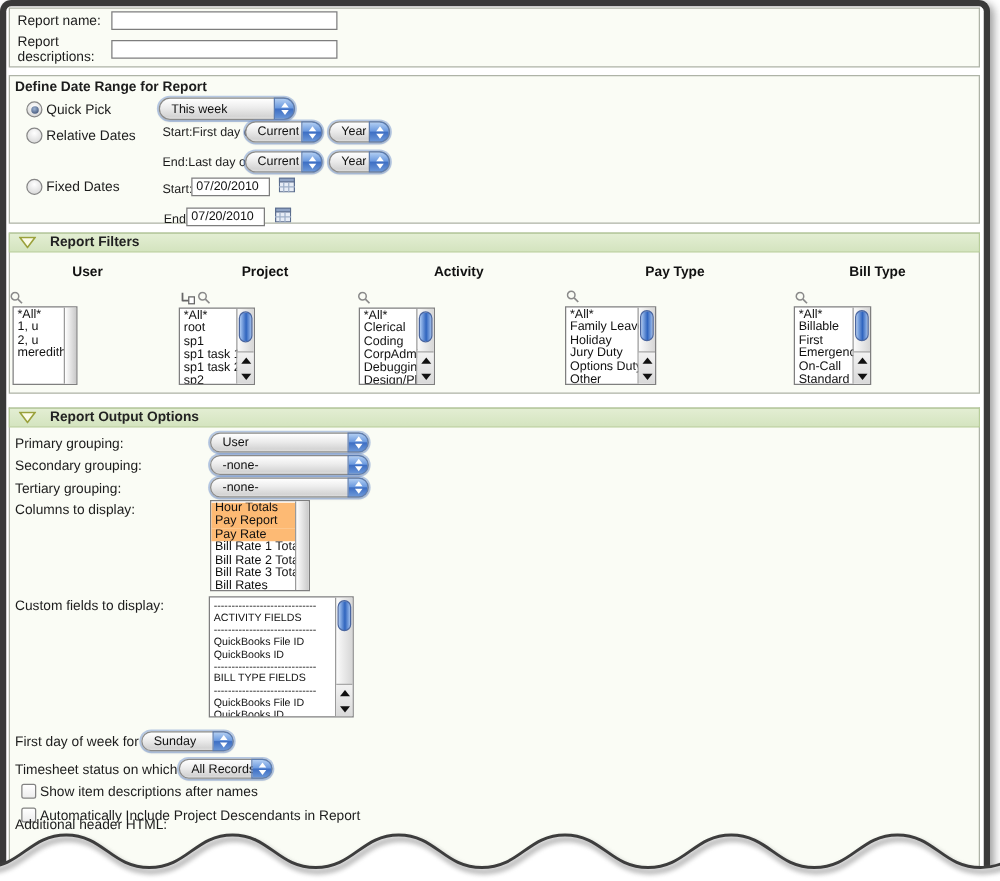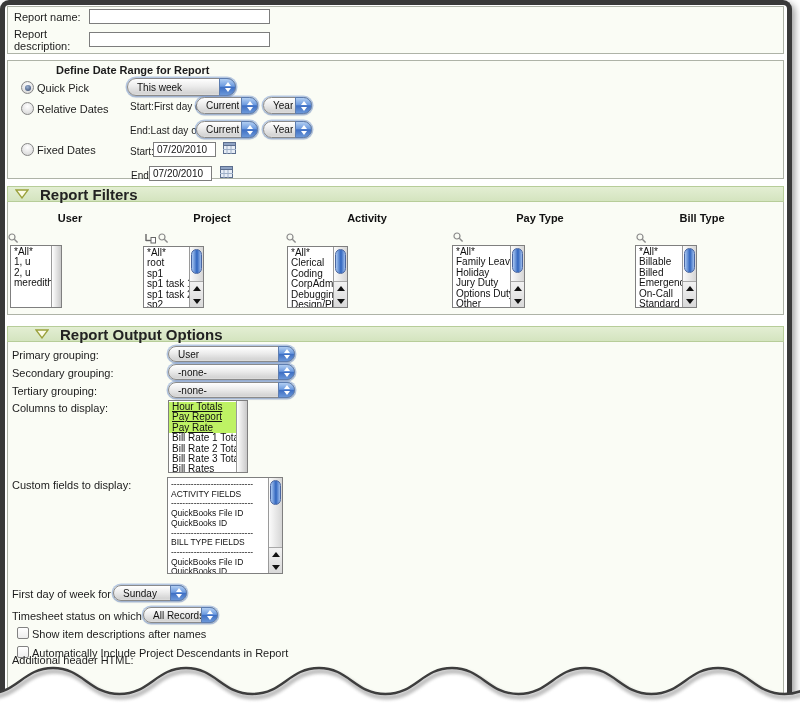--- a/index.html
+++ b/index.html
@@ -1,34 +1,34 @@
 <!DOCTYPE html>
 <html><head>
 <meta charset="utf-8">
 <style>
   html,body{margin:0;padding:0;background:#fff;}
   .sheet{position:relative;width:800px;height:705px;font-family:"Liberation Sans","DejaVu Sans",sans-serif;overflow:hidden;}
   .frame{position:absolute;left:0;top:0;width:782px;height:700px;border:5px solid #393939;border-bottom:none;border-radius:9px 9px 0 0;box-shadow:3px 3px 7px rgba(40,40,40,.45);background:#fff;}
   .box{position:absolute;background:#fafcf5;border:1px solid #aeb3a7;box-sizing:border-box;}
   .bar{position:absolute;height:16px;background:linear-gradient(#e3eed3,#d4e4bf);border:1px solid #b7cd99;box-sizing:border-box;display:flex;align-items:center;}
-  .bar .t{font-size:15px;font-weight:bold;color:#222;margin-left:11px;}
+  .bar .t{font-size:11px;font-weight:bold;color:#222;margin-left:11px;}
   .lbl{position:absolute;font-size:11px;color:#1c1c1c;white-space:nowrap;}
   .b{font-weight:bold;}
   .wrap{white-space:normal;}
   .txt{position:absolute;border:1px solid #7d7d7d;background:#fff;font:10px/12px "Liberation Sans",sans-serif;color:#111;padding:1px 3px;box-sizing:border-box;height:15px;}
   .colh{position:absolute;top:212px;font-weight:bold;font-size:11px;color:#111;text-align:center;width:80px;}
   .aqua{position:absolute;box-sizing:border-box;border:1px solid #8a8a8a;border-radius:9px;background:linear-gradient(#ffffff,#ececec 45%,#d4d4d4 88%,#dedede);box-shadow:0 0 0 1.5px rgba(115,150,210,.5),0 1px 2px rgba(0,0,0,.22);display:flex;align-items:center;font-size:10px;color:#111;padding-left:9px;}
   .aqua .v{white-space:nowrap;overflow:hidden;}
   .aqua .cap{position:absolute;right:-1px;top:-1px;bottom:-1px;width:17px;border-radius:0 9px 9px 0;background:linear-gradient(#b2cef2,#6d9be0 45%,#3e6fc4 52%,#6b97d8);border:1px solid #5d7db0;display:flex;flex-direction:column;align-items:center;justify-content:center;gap:2px;box-sizing:border-box;}
   .tu{width:0;height:0;border-left:3px solid transparent;border-right:3px solid transparent;border-bottom:4px solid #fff;}
   .td{width:0;height:0;border-left:3px solid transparent;border-right:3px solid transparent;border-top:4px solid #fff;}
   .lb{position:absolute;box-sizing:border-box;border:1px solid #7f7f7f;background:#fff;overflow:hidden;font-size:10px;color:#111;}
   .opts{position:absolute;left:0;top:1px;bottom:0;overflow:hidden;}
   .opt{padding:0 3px;line-height:10.4px;white-space:nowrap;}
-  .opt.sel{background:#bef264;text-decoration:underline;}
+  .opt.sel{background:#fdba74;}
   .sb{position:absolute;right:0;top:0;bottom:0;width:13px;border-left:1px solid #9a9a9a;background:linear-gradient(90deg,#fbfbfb,#d6d6d6);}
   .sb .thumb{position:absolute;left:1px;right:1px;top:2px;height:25px;border-radius:6px;background:linear-gradient(90deg,#aac8f2,#2f64be 55%,#9cbcec);border:1px solid #4a66a0;box-sizing:border-box;}
   .sb .btns{position:absolute;left:0;right:0;bottom:0;height:25px;border-top:1px solid #a8a8a8;background:linear-gradient(#f2f2f2,#d9d9d9);}
   .sbu,.sbd{position:absolute;left:0;right:0;height:12px;display:flex;align-items:center;justify-content:center;}
   .sbu{top:0;} .sbd{bottom:0;}
   .sbu::after{content:"";width:0;height:0;border-left:4px solid transparent;border-right:4px solid transparent;border-bottom:5px solid #111;}
   .sbd::after{content:"";width:0;height:0;border-left:4px solid transparent;border-right:4px solid transparent;border-top:5px solid #111;}
   .track{position:absolute;right:0;top:0;bottom:0;border-left:1px solid #9a9a9a;background:linear-gradient(90deg,#ffffff,#c9c9c9);}
   .radio{position:absolute;width:11px;height:11px;border-radius:50%;border:1px solid #868686;background:radial-gradient(circle at 50% 32%,#ffffff,#d2d2d2);box-sizing:content-box;}
   .radio.on::after{content:"";position:absolute;left:2.5px;top:2.5px;width:6px;height:6px;border-radius:50%;background:radial-gradient(circle at 42% 35%,#9db4d4,#2f4064);}
@@ -41,25 +41,25 @@
 </style>
 </head>
 <body>
 
 <div class="sheet">
   <div class="frame"></div>
 
   <div class="box" style="left:7px;top:6px;width:777px;height:48px;"></div>
   <div class="lbl" style="left:14px;top:11px;">Report name:</div>
   <input class="txt" style="left: 89px; top: 9px; width: 181px;">
-  <div class="lbl wrap" style="left:14px;top:28px;width:64px;white-space:normal;line-height:12px;">Report description:</div>
+  <div class="lbl wrap" style="left:14px;top:28px;width:64px;white-space:normal;line-height:12px;">Report descriptions:</div>
   <input class="txt" style="left: 89px; top: 32px; width: 181px;">
 
   <div class="box" style="left:7px;top:60px;width:777px;height:119px;"></div>
-  <div class="lbl b" style="left:12px;top:64px;margin-left:44px;">Define Date Range for Report</div>
+  <div class="lbl b" style="left:12px;top:64px;">Define Date Range for Report</div>
 
   <div class="radio on" style="left:21px;top:81px;"></div>
   <div class="lbl" style="left:37px;top:82px;">Quick Pick</div>
   <div class="aqua" style="left:127px;top:78px;width:109px;height:18px;">
     <span class="v">This week</span>
     <span class="cap">
         <span class="tu"></span>
         <span class="td"></span>
       </span>
   </div>
@@ -219,36 +219,36 @@
           <div class="sbu"></div>
           <div class="sbd"></div>
         </div>
     </div>
   </div>
 
   <div class="lb" style="left:635px;top:245px;width:62px;height:63px;">
     <div class="opts" style="right:13px;">
       <div class="opt">*All*</div>
       <div class="opt">Billable</div>
-      <div class="opt">Billed</div>
+      <div class="opt">First</div>
       <div class="opt">Emergency</div>
       <div class="opt">On-Call</div>
       <div class="opt">Standard</div>
     </div>
     <div class="sb">
       <div class="thumb"></div>
       <div class="btns">
           <div class="sbu"></div>
           <div class="sbd"></div>
         </div>
     </div>
   </div>
 
   <div class="box" style="left:7px;top:326px;width:777px;height:379px;border-bottom:none;"></div>
-  <div class="bar" style="left:7px;top:326px;width:777px;padding-left:20px;">
+  <div class="bar" style="left:7px;top:326px;width:777px;">
     <svg width="14" height="10" style="margin-left:7px;">
       <polygon points="1,1 13,1 7,9" fill="#fbfbe7" stroke="#9aa13c" stroke-width="1.3"></polygon>
     </svg>
     <span class="t">Report Output Options</span>
   </div>
 
   <div class="lbl" style="left:12px;top:349px;">Primary grouping:</div>
   <div class="aqua" style="left:168px;top:346px;width:127px;height:16px;">
     <span class="v">User</span>
     <span class="cap">

